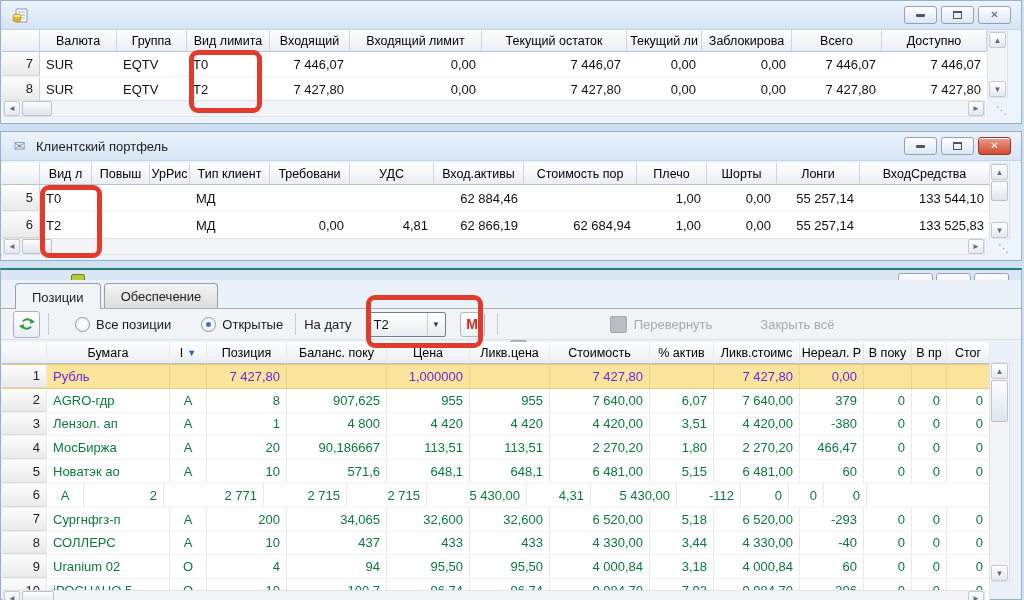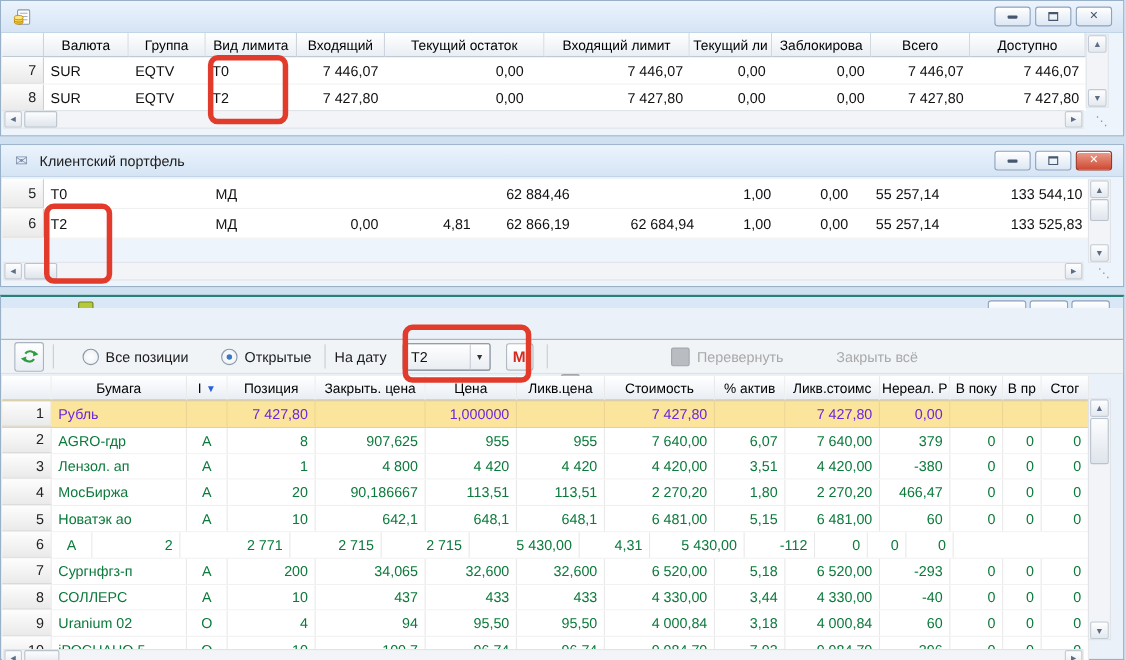--- a/index.html
+++ b/index.html
@@ -103,22 +103,22 @@
       <span class="win-btn">✕</span>
     </span>
   </div>
   <div class="tbl plain" id="limits-table" style="left:1px;top:29px;width:985px;">
       <div class="trow thead">
         <div class="c hc" style="width: 38px;"></div>
         <div class="c hc" style="width: 77px;">Валюта</div>
         <div class="c hc" style="width: 70px;">Группа</div>
         <div class="c hc" style="width: 83px;">Вид лимита</div>
         <div class="c hc" style="width: 80px;">Входящий</div>
+        <div class="c hc" style="width: 132px;">Входящий лимит</div>
         <div class="c hc" style="width: 145px;">Текущий остаток</div>
-        <div class="c hc" style="width: 132px;">Входящий лимит</div>
         <div class="c hc" style="width: 75px;">Текущий ли</div>
         <div class="c hc" style="width: 90px;">Заблокирова</div>
         <div class="c hc" style="width: 90px;">Всего</div>
         <div class="c hc" style="width: 105px;">Доступно</div>
       </div>
       <div class="trow" style="height: 24px;">
         <div class="c num" style="width: 38px;">7</div>
         <div class="c al" style="width: 77px;">SUR</div>
         <div class="c al" style="width: 70px;">EQTV</div>
         <div class="c al" style="width: 83px;">Т0</div>
@@ -166,20 +166,35 @@
       <span class="win-btn">
           <span class="g-min"></span>
         </span>
       <span class="win-btn">
           <span class="g-max"></span>
         </span>
       <span class="win-btn red">✕</span>
     </span>
   </div>
   <div class="tbl plain" id="portfolio-table" style="left:1px;top:31px;width:988px;">
+      <div class="trow thead">
+        <div class="c hc" style="width: 38px;"></div>
+        <div class="c hc" style="width: 52px;">Вид л</div>
+        <div class="c hc" style="width: 58px;">Повыш</div>
+        <div class="c hc" style="width: 40px;">УрРис</div>
+        <div class="c hc" style="width: 80px;">Тип клиент</div>
+        <div class="c hc" style="width: 80px;">Требовани</div>
+        <div class="c hc" style="width: 84px;">УДС</div>
+        <div class="c hc" style="width: 90px;">Вход.активы</div>
+        <div class="c hc" style="width: 113px;">Стоимость пор</div>
+        <div class="c hc" style="width: 70px;">Плечо</div>
+        <div class="c hc" style="width: 70px;">Шорты</div>
+        <div class="c hc" style="width: 83px;">Лонги</div>
+        <div class="c hc" style="width: 130px;">ВходСредства</div>
+      </div>
       <div class="trow" style="height: 26px;">
         <div class="c num" style="width: 38px;">5</div>
         <div class="c al" style="width: 52px;">Т0</div>
         <div class="c al" style="width: 58px;"></div>
         <div class="c al" style="width: 40px;"></div>
         <div class="c al" style="width: 80px;">МД</div>
         <div class="c ar" style="width: 80px;"></div>
         <div class="c ar" style="width: 84px;"></div>
         <div class="c ar" style="width: 90px;">62 884,46</div>
         <div class="c ar" style="width: 113px;"></div>
@@ -219,20 +234,24 @@
   <span class="grip" style="right:12px;bottom:5px;">⋱</span>
 </div>
 
 <div class="window" style="top:268px;height:332px;border-top:2px solid #2a7f7a;background:#eaf1f9;">
   <div class="clipstrip">
     <span style="position:absolute;left:70px;top:4px;width:12px;height:6px;background:#b6c93a;border:1px solid #6f8220;border-radius:2px;"></span>
     <span class="stub" style="right:88px;"></span>
       <span class="stub" style="right:50px;"></span>
       <span class="stub" style="right:12px;"></span>
   </div>
+  <div class="tabs">
+    <span class="tab active">Позиции</span>
+    <span class="tab">Обеспечение</span>
+  </div>
   <div class="toolbar">
     <span class="tb-btn">
       <svg class="refresh-svg" width="16" height="16" viewBox="0 0 16 16">
           <path d="M3.2 9.5A5 5 0 0 0 12 10.5" fill="none" stroke="#2f9e3f" stroke-width="2"></path>
           <path d="M12.8 6.5A5 5 0 0 0 4 5.5" fill="none" stroke="#2f9e3f" stroke-width="2"></path>
           <polygon points="12,3 16,6 11,8" fill="#2f9e3f"></polygon>
           <polygon points="4,13 0,10 5,8" fill="#2f9e3f"></polygon>
         </svg>
     </span>
     <span class="tb-sep"></span>
@@ -267,21 +286,21 @@
     <span class="dis-btn" style="margin-left:48px;">
       <span>Закрыть всё</span>
     </span>
   </div>
   <div class="tbl grid" id="positions-table" style="left:1px;top:72px;width:988px;">
       <div class="trow thead">
         <div class="c hc" style="width: 45px;"></div>
         <div class="c hc" style="width: 123px;">Бумага</div>
         <div class="c hc" style="width: 37px;">I<span class="sort">▼</span></div>
         <div class="c hc" style="width: 80px;">Позиция</div>
-        <div class="c hc" style="width: 100px;">Закрыть. цена</div>
+        <div class="c hc" style="width: 100px;">Баланс. поку</div>
         <div class="c hc" style="width: 83px;">Цена</div>
         <div class="c hc" style="width: 80px;">Ликв.цена</div>
         <div class="c hc" style="width: 100px;">Стоимость</div>
         <div class="c hc" style="width: 64px;">% актив</div>
         <div class="c hc" style="width: 86px;">Ликв.стоимс</div>
         <div class="c hc" style="width: 64px;">Нереал. Р</div>
         <div class="c hc" style="width: 48px;">В поку</div>
         <div class="c hc" style="width: 35px;">В пр</div>
         <div class="c hc" style="width: 43px;">Стог</div>
       </div>
@@ -347,21 +366,21 @@
         <div class="c ar" style="width: 64px;">466,47</div>
         <div class="c ar" style="width: 48px;">0</div>
         <div class="c ar" style="width: 35px;">0</div>
         <div class="c ar" style="width: 43px;">0</div>
       </div>
       <div class="trow green" style="height: 22.8px;">
         <div class="c num" style="width: 45px;">5</div>
         <div class="c al" style="width: 123px;">Новатэк ао</div>
         <div class="c ac" style="width: 37px;">А</div>
         <div class="c ar" style="width: 80px;">10</div>
-        <div class="c ar" style="width: 100px;">642,1</div>
+        <div class="c ar" style="width: 100px;">571,6</div>
         <div class="c ar" style="width: 83px;">648,1</div>
         <div class="c ar" style="width: 80px;">648,1</div>
         <div class="c ar" style="width: 100px;">6 481,00</div>
         <div class="c ar" style="width: 64px;">5,15</div>
         <div class="c ar" style="width: 86px;">6 481,00</div>
         <div class="c ar" style="width: 64px;">60</div>
         <div class="c ar" style="width: 48px;">0</div>
         <div class="c ar" style="width: 35px;">0</div>
         <div class="c ar" style="width: 43px;">0</div>
       </div>

